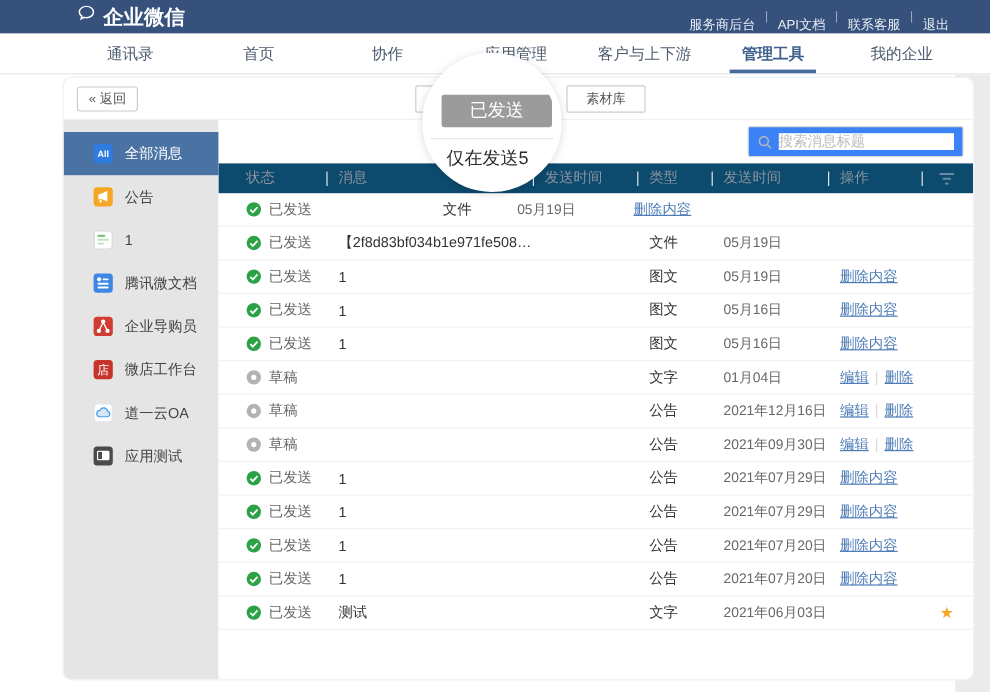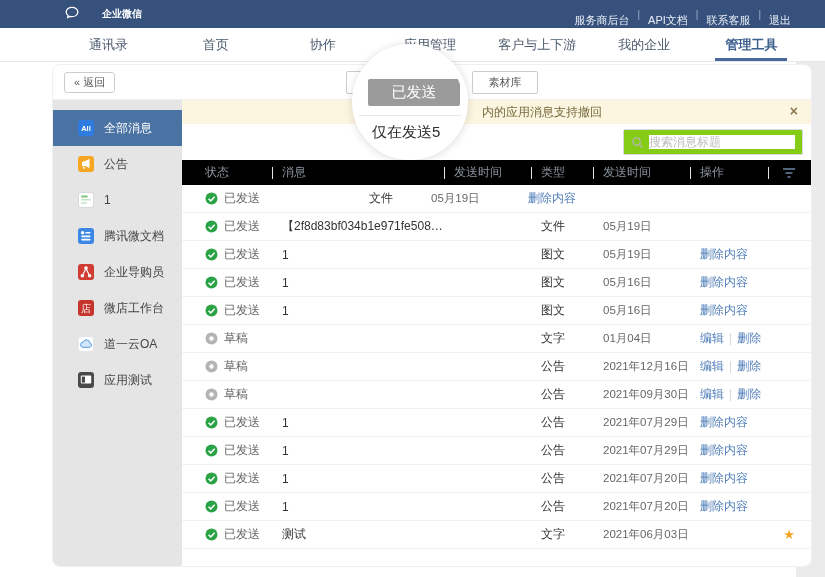--- a/index.html
+++ b/index.html
@@ -3,21 +3,21 @@
 <meta charset="utf-8">
 <style>
   * { margin:0; padding:0; box-sizing:border-box; }
   html,body { background:#fff; }
   body { font-family:"Liberation Sans","DejaVu Sans",sans-serif; }
   #screen { position:relative; width:825px; height:577px; background:#fff; overflow:hidden; }
 
   
   .topbar { position:absolute; left:0; top:0; width:825px; height:28px; background:#35517C;
             display:flex; align-items:center; justify-content:space-between; padding:0 34px 0 64px; }
-  .brand { display:flex; align-items:center; gap:22px; color:#fff; font-size:10px; font-weight:bold; }
+  .brand { display:flex; gap:6px; color:#fff; font-size:17px; font-weight:bold; }
   .toplinks { display:flex; align-items:center; color:#e8edf4; font-size:11px; }
   .toplinks .lnk { cursor:pointer;margin-top:12px; }
   .toplinks .sep { margin:0 8px; color:#9fb0c8; font-size:10px; }
 
   
   .navbar { position:absolute; left:0; top:28px; width:825px; height:34px; background:#fff;
             border-bottom:1px solid #e5e7ea; display:flex; align-items:stretch; padding:0 20px 0 55px; }
   .nav-item { flex:1; display:flex; align-items:center; justify-content:center; font-size:13px;
               color:#4c5b6e; cursor:pointer; position:relative; }
   .nav-item.active { color:#3d5f8e; font-weight:bold; }
@@ -46,45 +46,45 @@
   .side-item .ic { width:18px; height:18px; flex-shrink:0; display:flex; }
 
   
   .main { flex:1; display:flex; flex-direction:column; min-width:0; }
   .banner { height:24px; background:#FCF6E1; position:relative; display:flex; align-items:center;
             font-size:12px; color:#77683C; padding-left:300px; }
   .banner .close { position:absolute; right:13px; top:4px; font-size:14px; color:#8C7A4E;
                    cursor:pointer; line-height:14px; font-weight:bold; }
   .search-row { height:36px; display:flex; align-items:center; justify-content:flex-end; padding-right:8px; }
   .search-box { width:180px; height:26px; border:1px solid #d9d9d9; border-radius:2px; display:flex;
-                align-items:center; padding:0 7px; gap:5px; background:#84cc16; }
+                align-items:center; padding:0 7px; gap:5px; background:#3b82f6; }
   .search-box input { border:none; outline:none; flex:1; font-size:12px; color:#333; min-width:0;
                       font-family:"Liberation Sans","DejaVu Sans",sans-serif; }
   .search-box input::placeholder { color:#bcbcbc; }
 
   .tbl { flex:1; overflow:hidden; }
-  .thead { height:25px; background:#000000; display:flex; padding-left:23px;
+  .thead { height:25px; background:#0c4a6e; display:flex; padding-left:23px;
            font-size:12px; color:#8A939E; }
   .th { position:relative; display:flex; align-items:center; }
   .th:not(:first-child)::before { content:""; position:absolute; left:0; top:50%; transform:translateY(-50%);
            width:1px; height:12px; background:#e2e5e9; }
   .c-status { width:67px; } .c-msg { width:172px; } .c-read { width:87px; } .c-type { width:62px; }
   .c-time { width:97px; } .c-act { width:78px; } .c-filter { width:42px; justify-content:center; }
   .th.c-status { padding-left:0; } .th:not(.c-status) { padding-left:10px; }
   .th.c-filter { padding-left:0; }
 
   .trow { height:28px; display:flex; align-items:center; padding-left:23px; border-bottom:1px solid #f0f1f3;
           font-size:12px; color:#333; }
   .td { overflow:hidden; white-space:nowrap; text-overflow:ellipsis; }
   .td:not(.c-status) { padding-left:10px; }
   .td.c-filter { padding-left:0; text-align:center; }
   .st { display:flex; align-items:center; gap:6px; color:#666; }
   .td.c-time { color:#666; font-size:11.5px; }
   .td.c-read { color:#999; }
-  .alink { color:#4E7CB8; cursor:pointer; }
+  .alink { color:#4E7CB8; cursor:pointer;text-decoration:underline; }
   .asep { color:#d8d8d8; margin:0 5px; }
   .star { color:#F5A623; font-size:13px; cursor:pointer; }
 
   
   .magnifier { position:absolute; left:352px; top:44px; width:116px; height:116px; border-radius:50%;
                background:#fff; border:5px solid #fff; box-shadow:0 1px 8px rgba(0,0,0,0.15);
                overflow:hidden; z-index:50; }
   .mag-btn { position:absolute; left:11px; top:30px; width:92px; height:27px; background:#9B9B9B;
              border-radius:2px; color:#fff; font-size:15px; display:flex; align-items:center; justify-content:center; }
   .mag-line { position:absolute; left:0; right:0; top:66px; height:1px; background:#e8e8e8; }
@@ -114,22 +114,22 @@
         <span class="lnk">退出</span>
       </div>
   </div>
 
   <div class="navbar">
       <div class="nav-item">通讯录</div>
       <div class="nav-item">首页</div>
       <div class="nav-item">协作</div>
       <div class="nav-item">应用管理</div>
       <div class="nav-item">客户与上下游</div>
+      <div class="nav-item active">管理工具</div>
       <div class="nav-item">我的企业</div>
-      <div class="nav-item active">管理工具</div>
     </div>
 
   <div class="gutter"></div>
 
   <div class="card">
     <div class="toolbar">
       <div class="back-btn">« 返回</div>
       <div class="seg-group">
         <div class="seg-btn">发消息</div>
         <div class="seg-btn">素材库</div>
@@ -218,24 +218,20 @@
                 <rect x="1" y="1" width="16" height="16" rx="3" fill="#4A4A4A"></rect>
                 <rect x="3.8" y="4.6" width="10.4" height="8" rx="1" fill="#fff"></rect>
                 <rect x="4.8" y="5.6" width="3.2" height="6" fill="#4A4A4A"></rect>
               </svg>
             </span>
             <span>应用测试</span>
           </div>
         </div>
 
       <div class="main">
-        <div class="banner">
-          <span>内的应用消息支持撤回</span>
-          <span class="close">×</span>
-        </div>
 
         <div class="search-row">
           <div class="search-box">
             <span style="display:flex;">
               <svg width="13" height="13" viewBox="0 0 14 14">
                   <circle cx="6" cy="6" r="4" fill="none" stroke="#b5b5b5" stroke-width="1.4"></circle>
                   <line x1="9" y1="9" x2="12.4" y2="12.4" stroke="#b5b5b5" stroke-width="1.4"></line>
                 </svg>
             </span>
             <input placeholder="搜索消息标题" style="">

